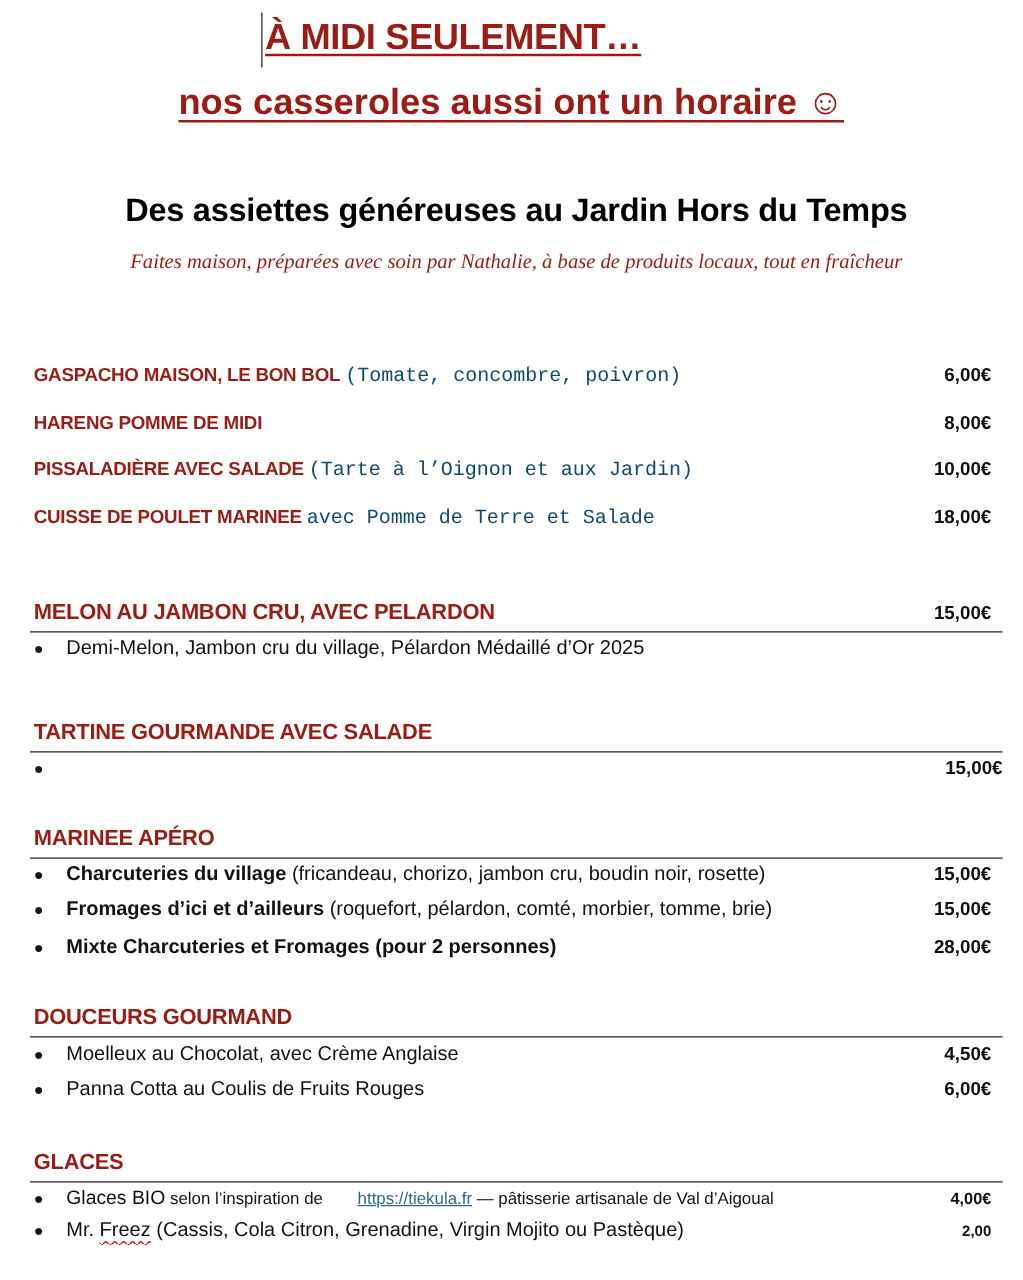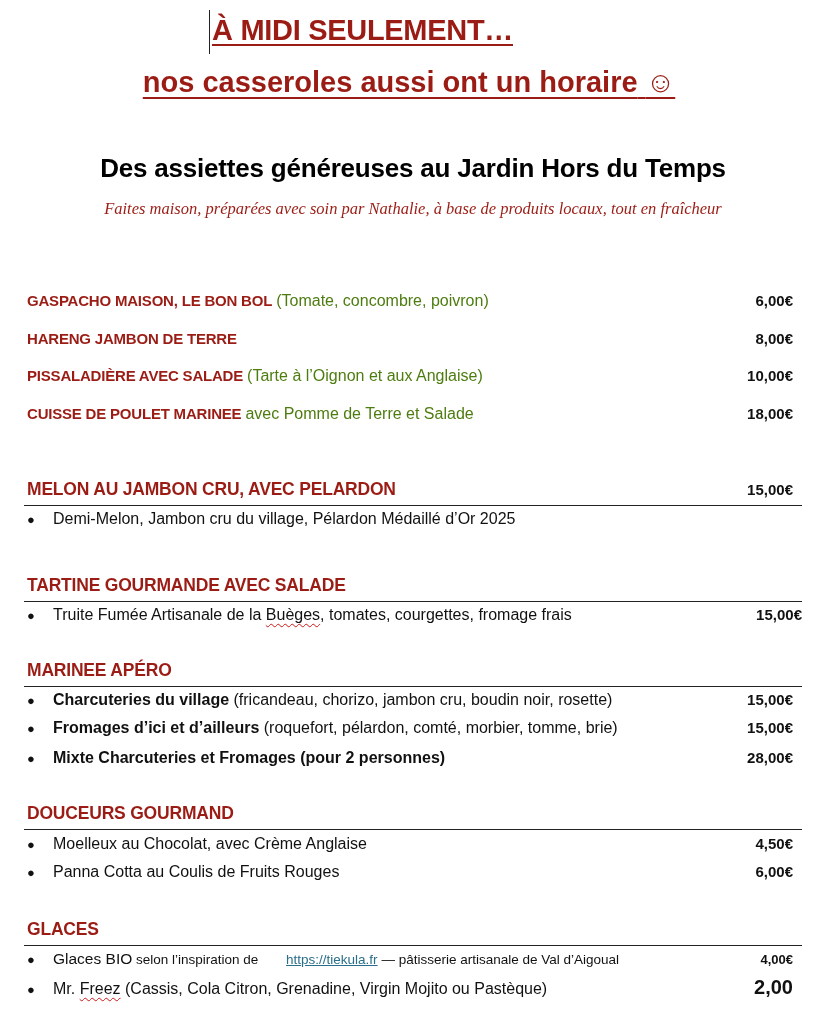--- a/index.html
+++ b/index.html
@@ -10,21 +10,21 @@
             color:#9b1c14; letter-spacing:-0.3px; }
   .title1 span { text-decoration:underline; text-decoration-thickness:2px; text-underline-offset:4px; position:relative; }
   .caret { position:absolute; left:-3px; top:-4px; width:1px; height:44px; background:#222; }
   .title2 { left:0; width:818px; top:66px; text-align:center; font-size:29px; font-weight:bold; color:#9b1c14; }
   .title2 span { text-decoration:underline; text-decoration-thickness:2px; text-underline-offset:5px; }
   .h2 { left:0; width:826px; top:153px; text-align:center; font-size:26px; font-weight:bold; color:#000; letter-spacing:-0.2px; }
   .sub { left:0; width:826px; top:199px; text-align:center; font-family:"Liberation Serif", serif;
          font-style:italic; font-size:16.5px; color:#9b1c14; }
   .row { left:27px; width:766px; height:24px; font-size:16px; display:flex; align-items:baseline; }
   .row .name { font-weight:bold; color:#9b1c14; font-size:15px; letter-spacing:-0.2px; }
-  .row .desc { margin-left:4px; color:#4d7c0f; }
+  .row .desc { margin-left:4px; color:#0c4a6e;font-family:Liberation Mono, monospace; }
   .row .price { margin-left:auto; font-weight:bold; color:#111; font-size:15px; }
   .sec { left:27px; width:766px; font-weight:bold; color:#9b1c14; font-size:17.5px; letter-spacing:-0.2px; display:flex; align-items:baseline; }
   .sec .price { margin-left:auto; font-weight:bold; color:#111; font-size:15px; letter-spacing:0; }
   .rule { left:24px; width:778px; height:0; border-top:1.6px solid #222; }
   .item { left:27px; width:766px; font-size:16px; display:flex; align-items:baseline; color:#111; }
   .item.wide { width:775px; }
   .bullet { width:26px; flex:0 0 26px; font-size:13px; }
   .item .b { font-weight:bold;text-align:right; }
   .item .price { margin-left:auto; font-weight:bold; font-size:15px; }
   .item.small { font-size:13.5px; }
@@ -44,27 +44,27 @@
 </div>
 <div class="abs h2">Des assiettes généreuses au Jardin Hors du Temps</div>
 <div class="abs sub">Faites maison, préparées avec soin par Nathalie, à base de produits locaux, tout en fraîcheur</div>
 
 <div class="abs row" style="top:292px">
   <span class="name">GASPACHO MAISON, LE BON BOL</span>
   <span class="desc">(Tomate, concombre, poivron)</span>
   <span class="price">6,00€</span>
 </div>
 <div class="abs row" style="top:330px">
-  <span class="name">HARENG JAMBON DE TERRE</span>
+  <span class="name">HARENG POMME DE MIDI</span>
   <span class="desc"></span>
   <span class="price">8,00€</span>
 </div>
 <div class="abs row" style="top:367px">
   <span class="name">PISSALADIÈRE AVEC SALADE</span>
-  <span class="desc">(Tarte à l’Oignon et aux Anglaise)</span>
+  <span class="desc">(Tarte à l’Oignon et aux Jardin)</span>
   <span class="price">10,00€</span>
 </div>
 <div class="abs row" style="top:405px">
   <span class="name">CUISSE DE POULET MARINEE</span>
   <span class="desc">avec Pomme de Terre et Salade</span>
   <span class="price">18,00€</span>
 </div>
 
 <div class="abs sec" style="top:479px">
   <span>MELON AU JAMBON CRU, AVEC PELARDON</span>
@@ -75,21 +75,20 @@
   <span class="bullet">●</span>
   <span>Demi-Melon, Jambon cru du village, Pélardon Médaillé d’Or 2025</span>
 </div>
 
 <div class="abs sec" style="top:575px">
   <span>TARTINE GOURMANDE AVEC SALADE</span>
 </div>
 <div class="abs rule" style="top:601px"></div>
 <div class="abs item wide" style="top:606px">
   <span class="bullet">●</span>
-  <span><span>Truite Fumée Artisanale de la </span><span class="spell">Buèges</span><span>, tomates, courgettes, fromage frais</span></span>
   <span class="price">15,00€</span>
 </div>
 
 <div class="abs sec" style="top:660px">
   <span>MARINEE APÉRO</span>
 </div>
 <div class="abs rule" style="top:686px"></div>
 <div class="abs item" style="top:691px">
   <span class="bullet">●</span>
   <span><span class="b">Charcuteries du village</span><span> (fricandeau, chorizo, jambon cru, boudin noir, rosette)</span></span>
@@ -126,14 +125,14 @@
 </div>
 <div class="abs rule" style="top:945px"></div>
 <div class="abs item small" style="top:950px">
   <span class="bullet">●</span>
   <span><span class="big">Glaces BIO</span><span> selon l’inspiration de </span><span class="link">https://tiekula.fr</span><span> — pâtisserie artisanale de Val d’Aigoual</span></span>
   <span class="price">4,00€</span>
 </div>
 <div class="abs item" style="top:976px">
   <span class="bullet">●</span>
   <span><span>Mr. </span><span class="spell">Freez</span><span> (Cassis, Cola Citron, Grenadine, Virgin Mojito ou Pastèque)</span></span>
-  <span class="price" style="font-size:20px">2,00</span>
+  <span class="price" style="font-size:12px">2,00</span>
 </div>
 
 </body></html>

